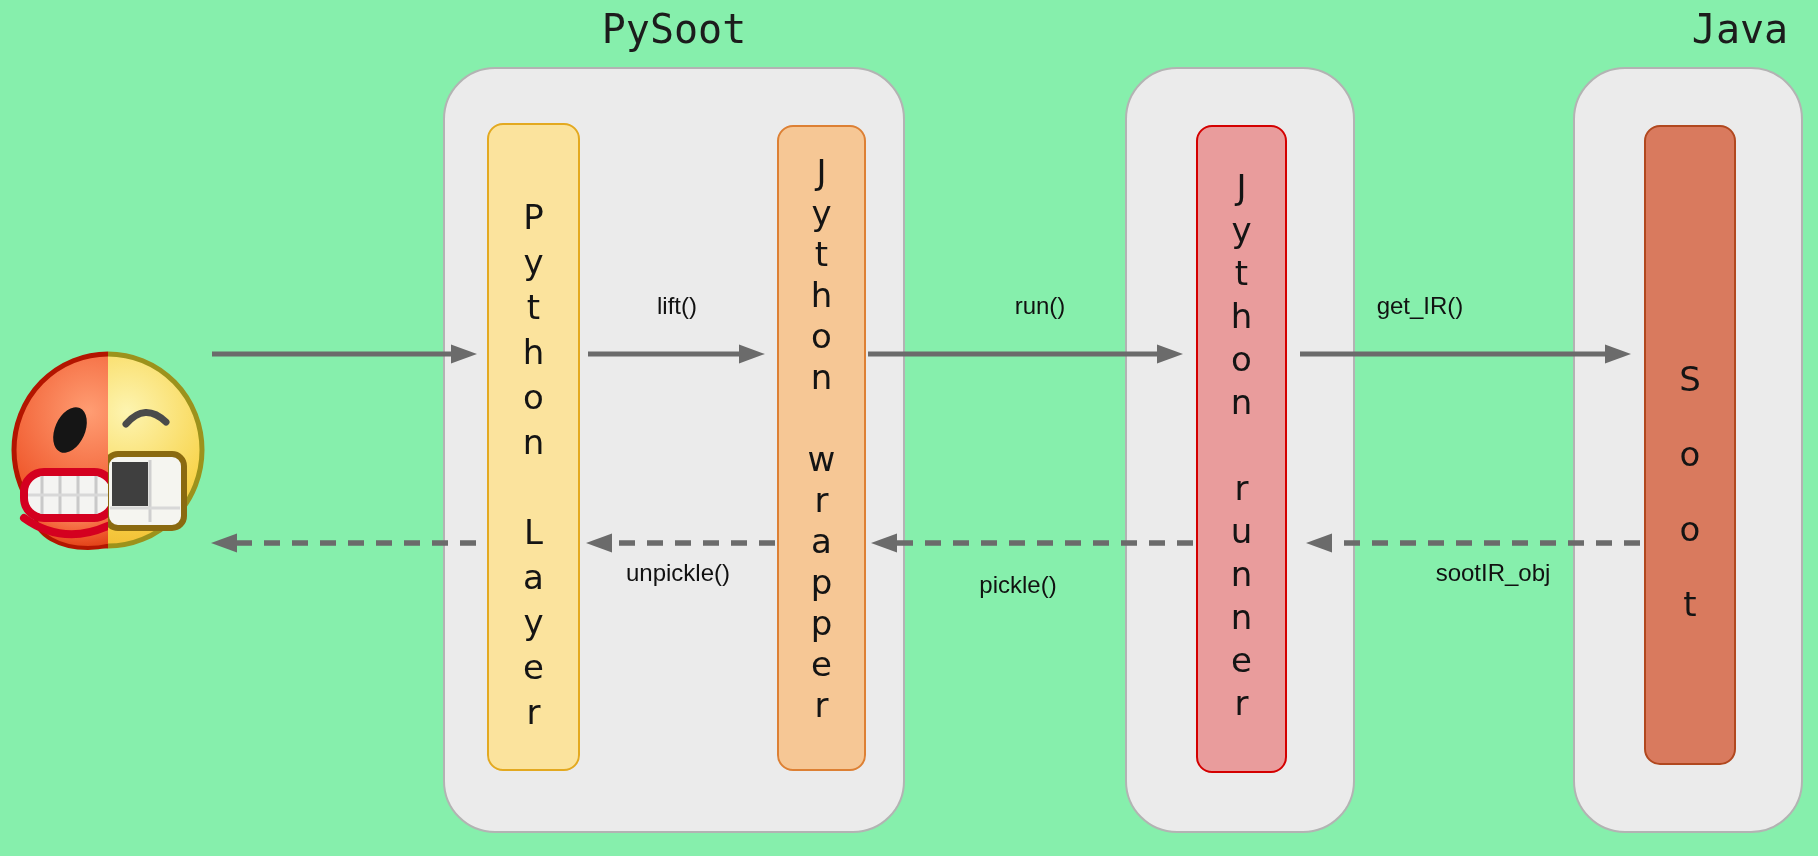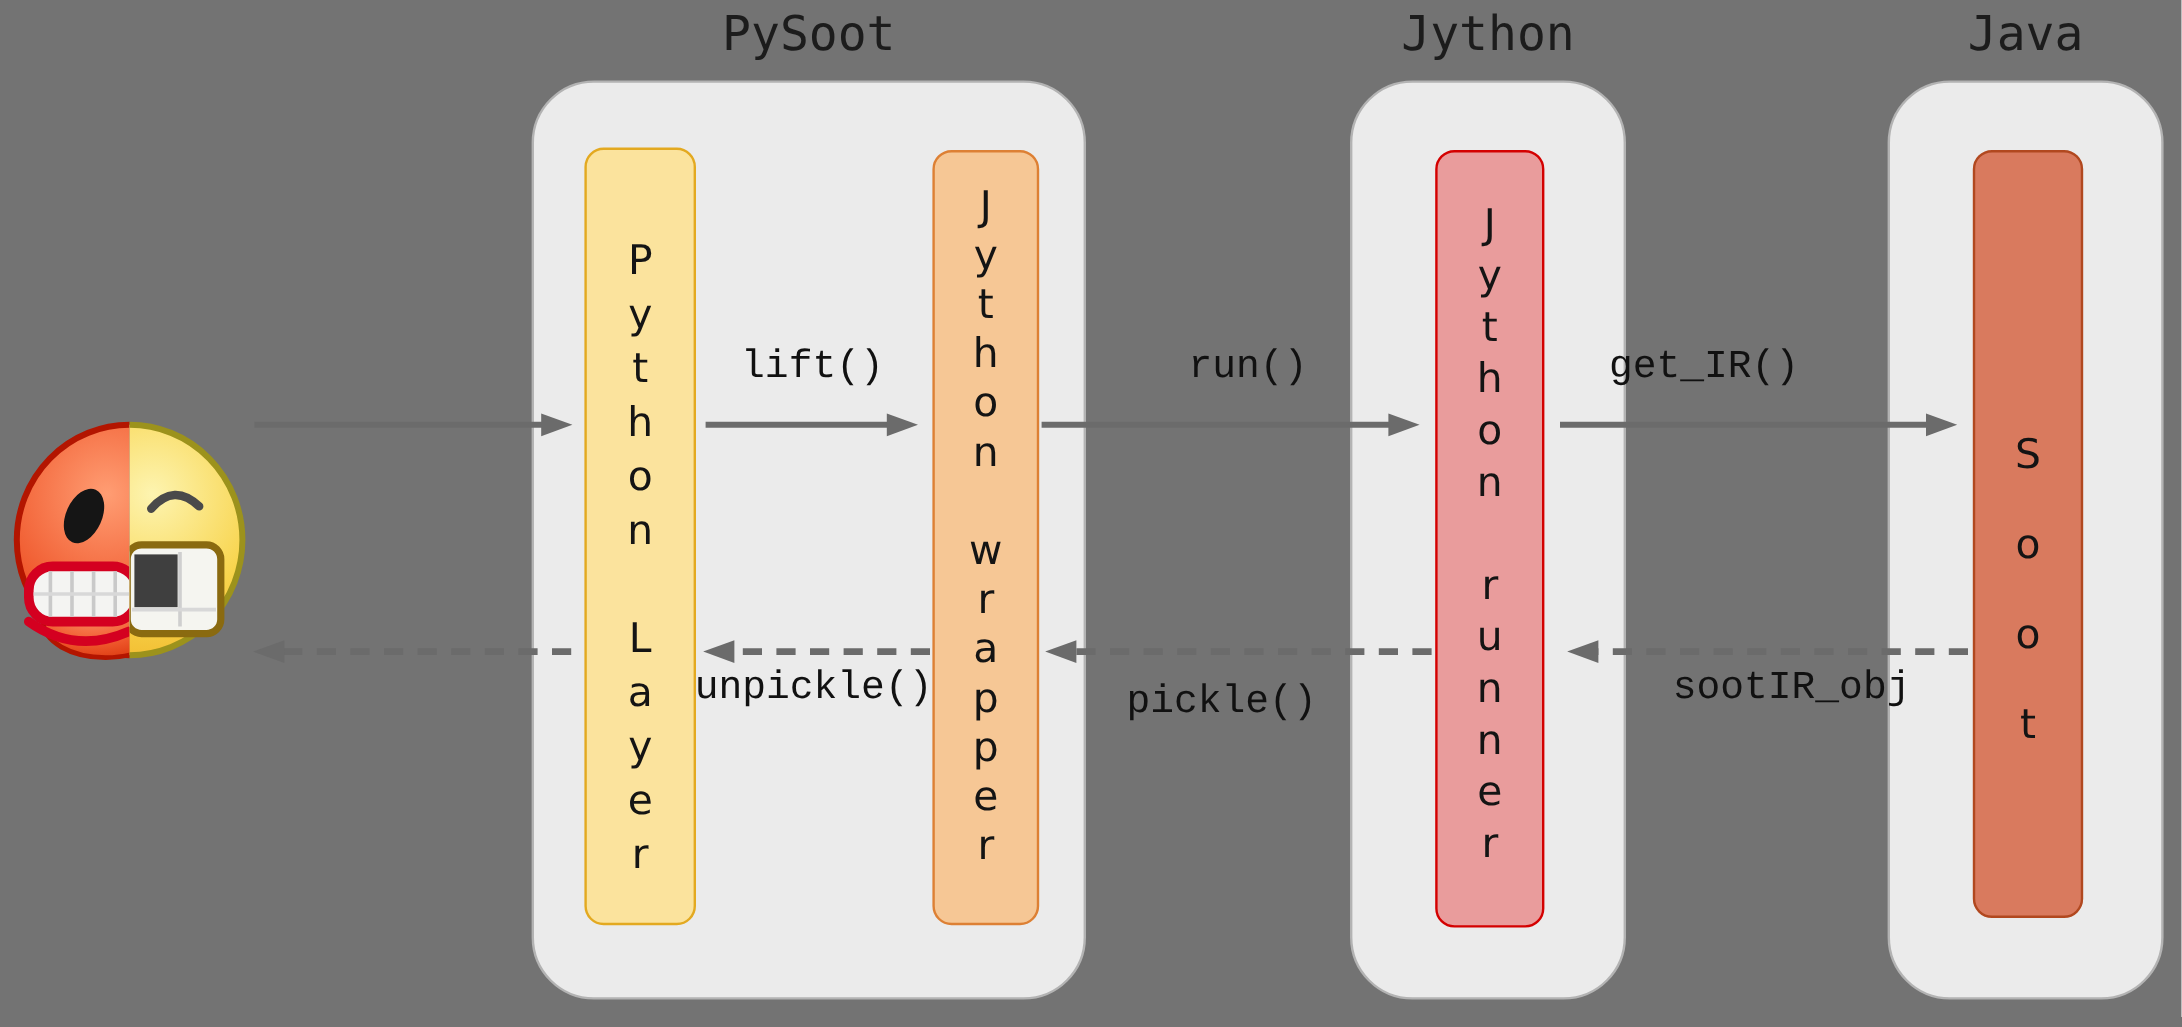--- a/index.html
+++ b/index.html
@@ -1,24 +1,24 @@
 <!DOCTYPE html>
 <html><head>
 <meta charset="utf-8">
 <style>
   html,body{margin:0;padding:0;background:#ffffff;}
-  #canvas{position:relative;width:1818px;height:856px;background:#737373;overflow:hidden;
+  #canvas{position:relative;width:1818px;height:856px;background:#86efac;overflow:hidden;
           font-family:"DejaVu Sans","Liberation Sans",sans-serif;}
 
   .group-title{position:absolute;top:6px;transform:translateX(-50%);
     font-family:"DejaVu Sans Mono","Liberation Mono",monospace;
     font-size:40px;color:#1c1c1c;white-space:nowrap;}
   #title-pysoot{left:674px;}
   #title-jython{left:1240px;}
-  #title-java{left:1688px;}
+  #title-java{left:1740px;}
 
   .group{position:absolute;top:67px;height:766px;background:#ebebeb;
     border:2px solid #b3b3b3;border-radius:52px;box-sizing:border-box;}
   #group-pysoot{left:443px;width:462px;}
   #group-jython{left:1125px;width:230px;}
   #group-java{left:1573px;width:230px;}
 
   .ibox{position:absolute;box-sizing:border-box;border-radius:16px;border:2px solid;
     display:flex;flex-direction:column;align-items:center;
     font-size:34px;color:#141414;text-align:center;}
@@ -31,38 +31,37 @@
   #box-wrapper div{height:41px;}
   #box-runner{left:1196px;top:125px;width:91px;height:648px;
     background:#e99c9c;border-color:#d40000;line-height:43px;padding-top:39px;}
   #box-runner div{height:43px;}
   #box-soot{left:1644px;top:125px;width:92px;height:640px;
     background:#d97a5e;border-color:#b1481f;line-height:75px;padding-top:215px;}
   #box-soot div{height:75px;}
 
   #arrow-layer{position:absolute;left:0;top:0;}
   .arrow-label{position:absolute;transform:translate(-50%,-50%);
-    font-family:Liberation Mono, monospace;
-    font-size:33px;color:#111111;white-space:nowrap;}
+    font-family:Liberation Sans, sans-serif;
+    font-size:24px;color:#111111;white-space:nowrap;}
   #label-lift{left:677px;top:306px;}
   #label-run{left:1040px;top:306px;}
   #label-getir{left:1420px;top:306px;}
   #label-unpickle{left:678px;top:573px;}
   #label-pickle{left:1018px;top:585px;}
   #label-sootir{left:1466px;top:573px;margin-left:27px;}
 
   #emoji{position:absolute;left:8px;top:350px;width:200px;height:204px;}
 </style>
 </head>
 <body>
 
 <div id="canvas">
 
   <div class="group-title" id="title-pysoot">PySoot</div>
-  <div class="group-title" id="title-jython">Jython</div>
   <div class="group-title" id="title-java">Java</div>
 
   <div class="group" id="group-pysoot"></div>
   <div class="group" id="group-jython"></div>
   <div class="group" id="group-java"></div>
 
   <svg id="arrow-layer" width="1818" height="856">
     <defs>
       <marker id="head" markerUnits="userSpaceOnUse" markerWidth="30" markerHeight="24" refX="2" refY="11" orient="auto">
         <path d="M1,1.5 L27,11 L1,20.5 Z" fill="#6b6b6b"></path>

